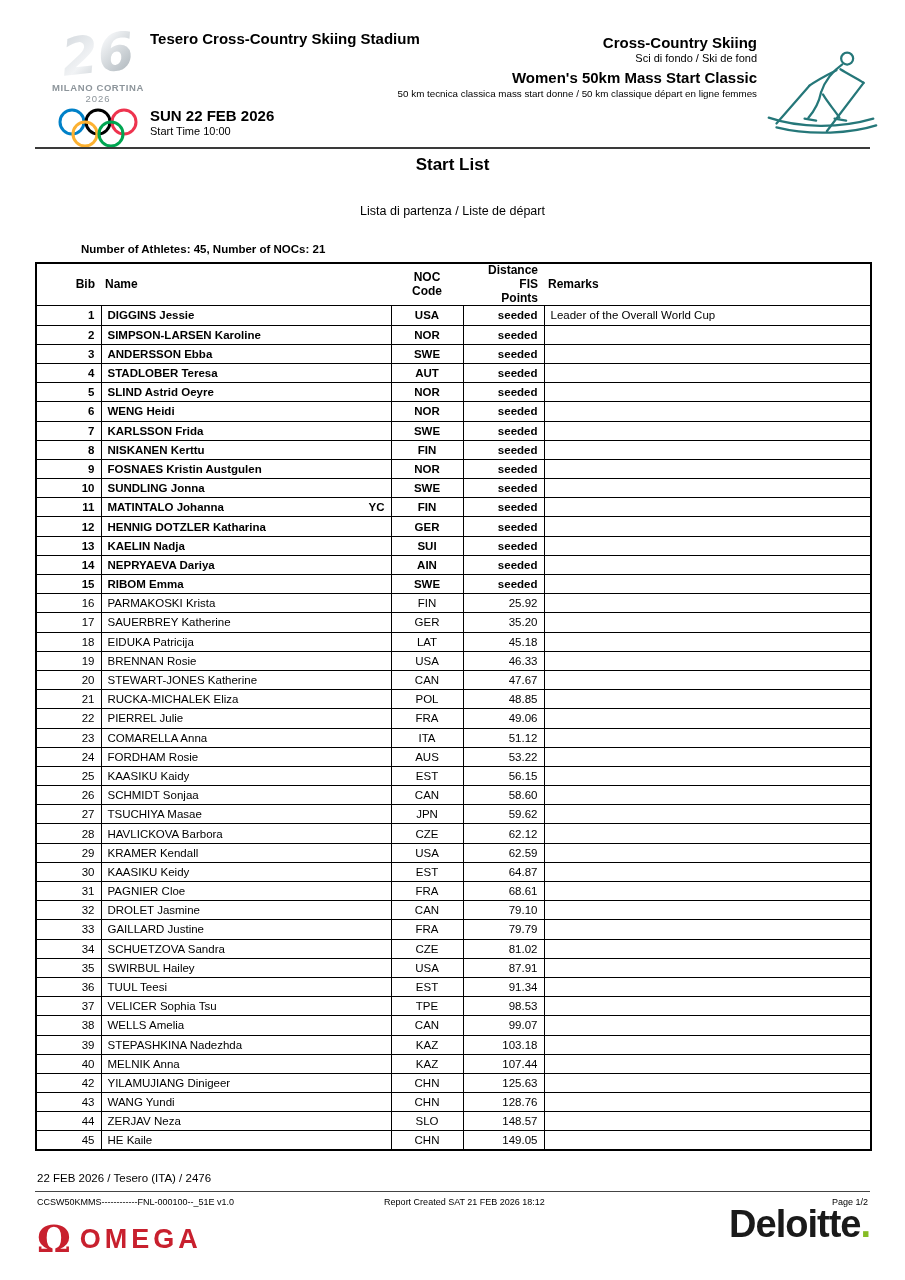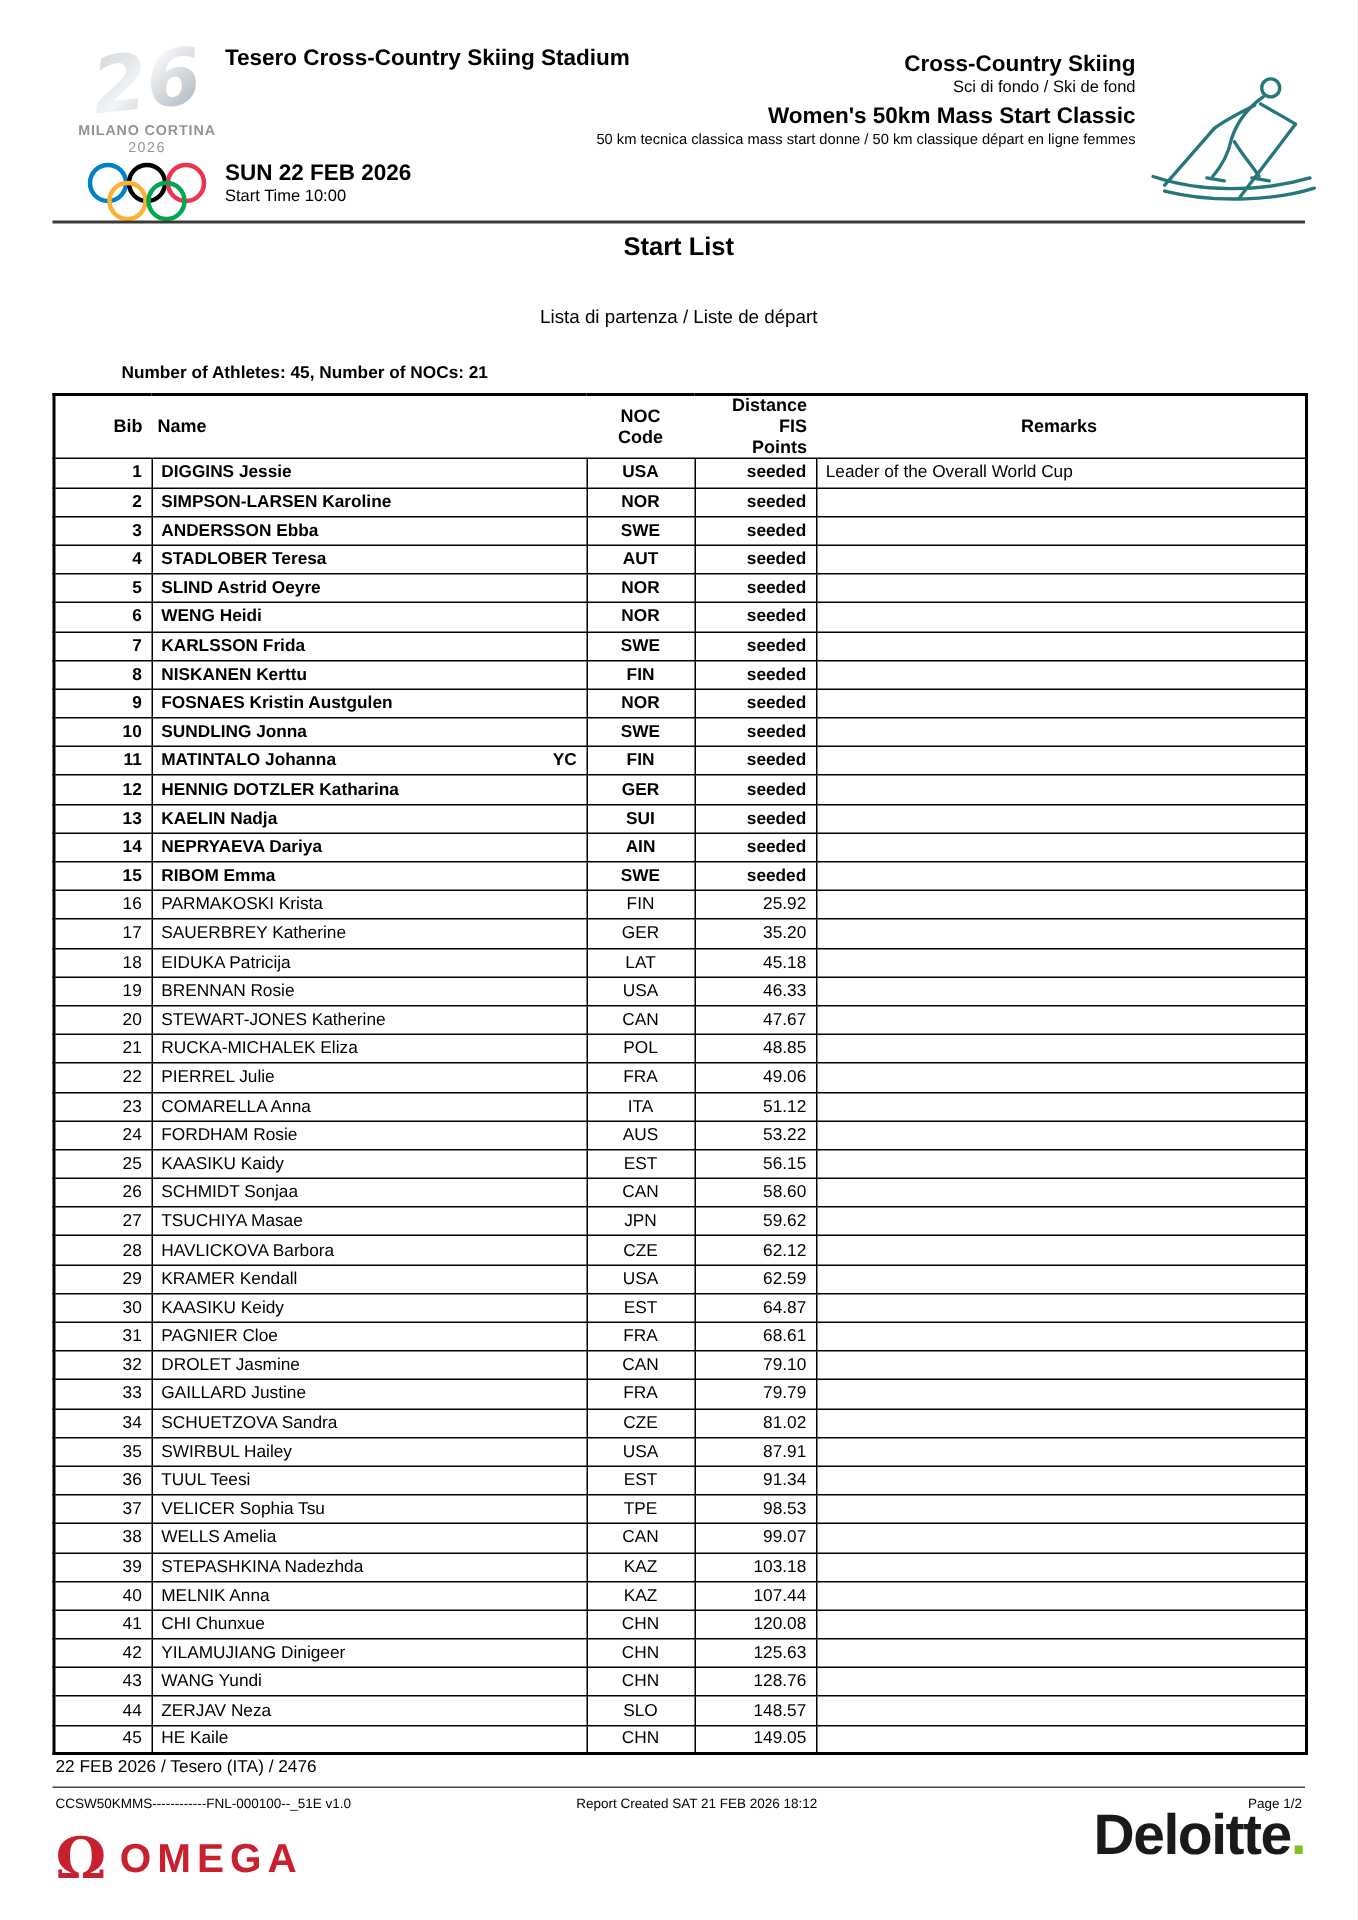--- a/index.html
+++ b/index.html
@@ -35,21 +35,21 @@
   .start-table col.c-name { width:290px; }
   .start-table col.c-noc { width:72px; }
   .start-table col.c-pts { width:81px; }
   .start-table col.c-rem { width:327px; }
   .start-table thead tr { height:34px; }
   .start-table thead th { border:none; border-bottom:1px solid #000; font-size:12px; font-weight:bold; vertical-align:middle; padding:0 6px; line-height:1.15; }
   .th-bib { text-align:right; }
   .th-name { text-align:left; padding-left:4px !important; }
   .th-noc { text-align:center; }
   .th-pts { text-align:right; }
-  .th-rem { text-align:center; padding-left:4px !important; }
+  .th-rem { text-align:left; padding-left:4px !important; }
   .start-table tbody tr { height:19.2px; }
   .start-table tbody td { border:1px solid #000; font-size:11.5px; padding:0 6px; vertical-align:middle; white-space:nowrap; overflow:hidden; }
   .td-bib { text-align:right; }
   .td-name { text-align:left; }
   .td-noc { text-align:center; }
   .td-pts { text-align:right; }
   .td-rem { text-align:left; }
   tr.seeded .td-bib, tr.seeded .td-name, tr.seeded .td-noc, tr.seeded .td-pts { font-weight:bold; }
   .yc-flag { float:right; font-weight:bold; }
   
@@ -427,27 +427,20 @@
           <td class="td-rem"></td>
         </tr>
         <tr>
           <td class="td-bib">40</td>
           <td class="td-name"><span>MELNIK Anna</span></td>
           <td class="td-noc">KAZ</td>
           <td class="td-pts">107.44</td>
           <td class="td-rem"></td>
         </tr>
         <tr>
-          <td class="td-bib">41</td>
-          <td class="td-name"><span>CHI Chunxue</span></td>
-          <td class="td-noc">CHN</td>
-          <td class="td-pts">120.08</td>
-          <td class="td-rem"></td>
-        </tr>
-        <tr>
           <td class="td-bib">42</td>
           <td class="td-name"><span>YILAMUJIANG Dinigeer</span></td>
           <td class="td-noc">CHN</td>
           <td class="td-pts">125.63</td>
           <td class="td-rem"></td>
         </tr>
         <tr>
           <td class="td-bib">43</td>
           <td class="td-name"><span>WANG Yundi</span></td>
           <td class="td-noc">CHN</td>

